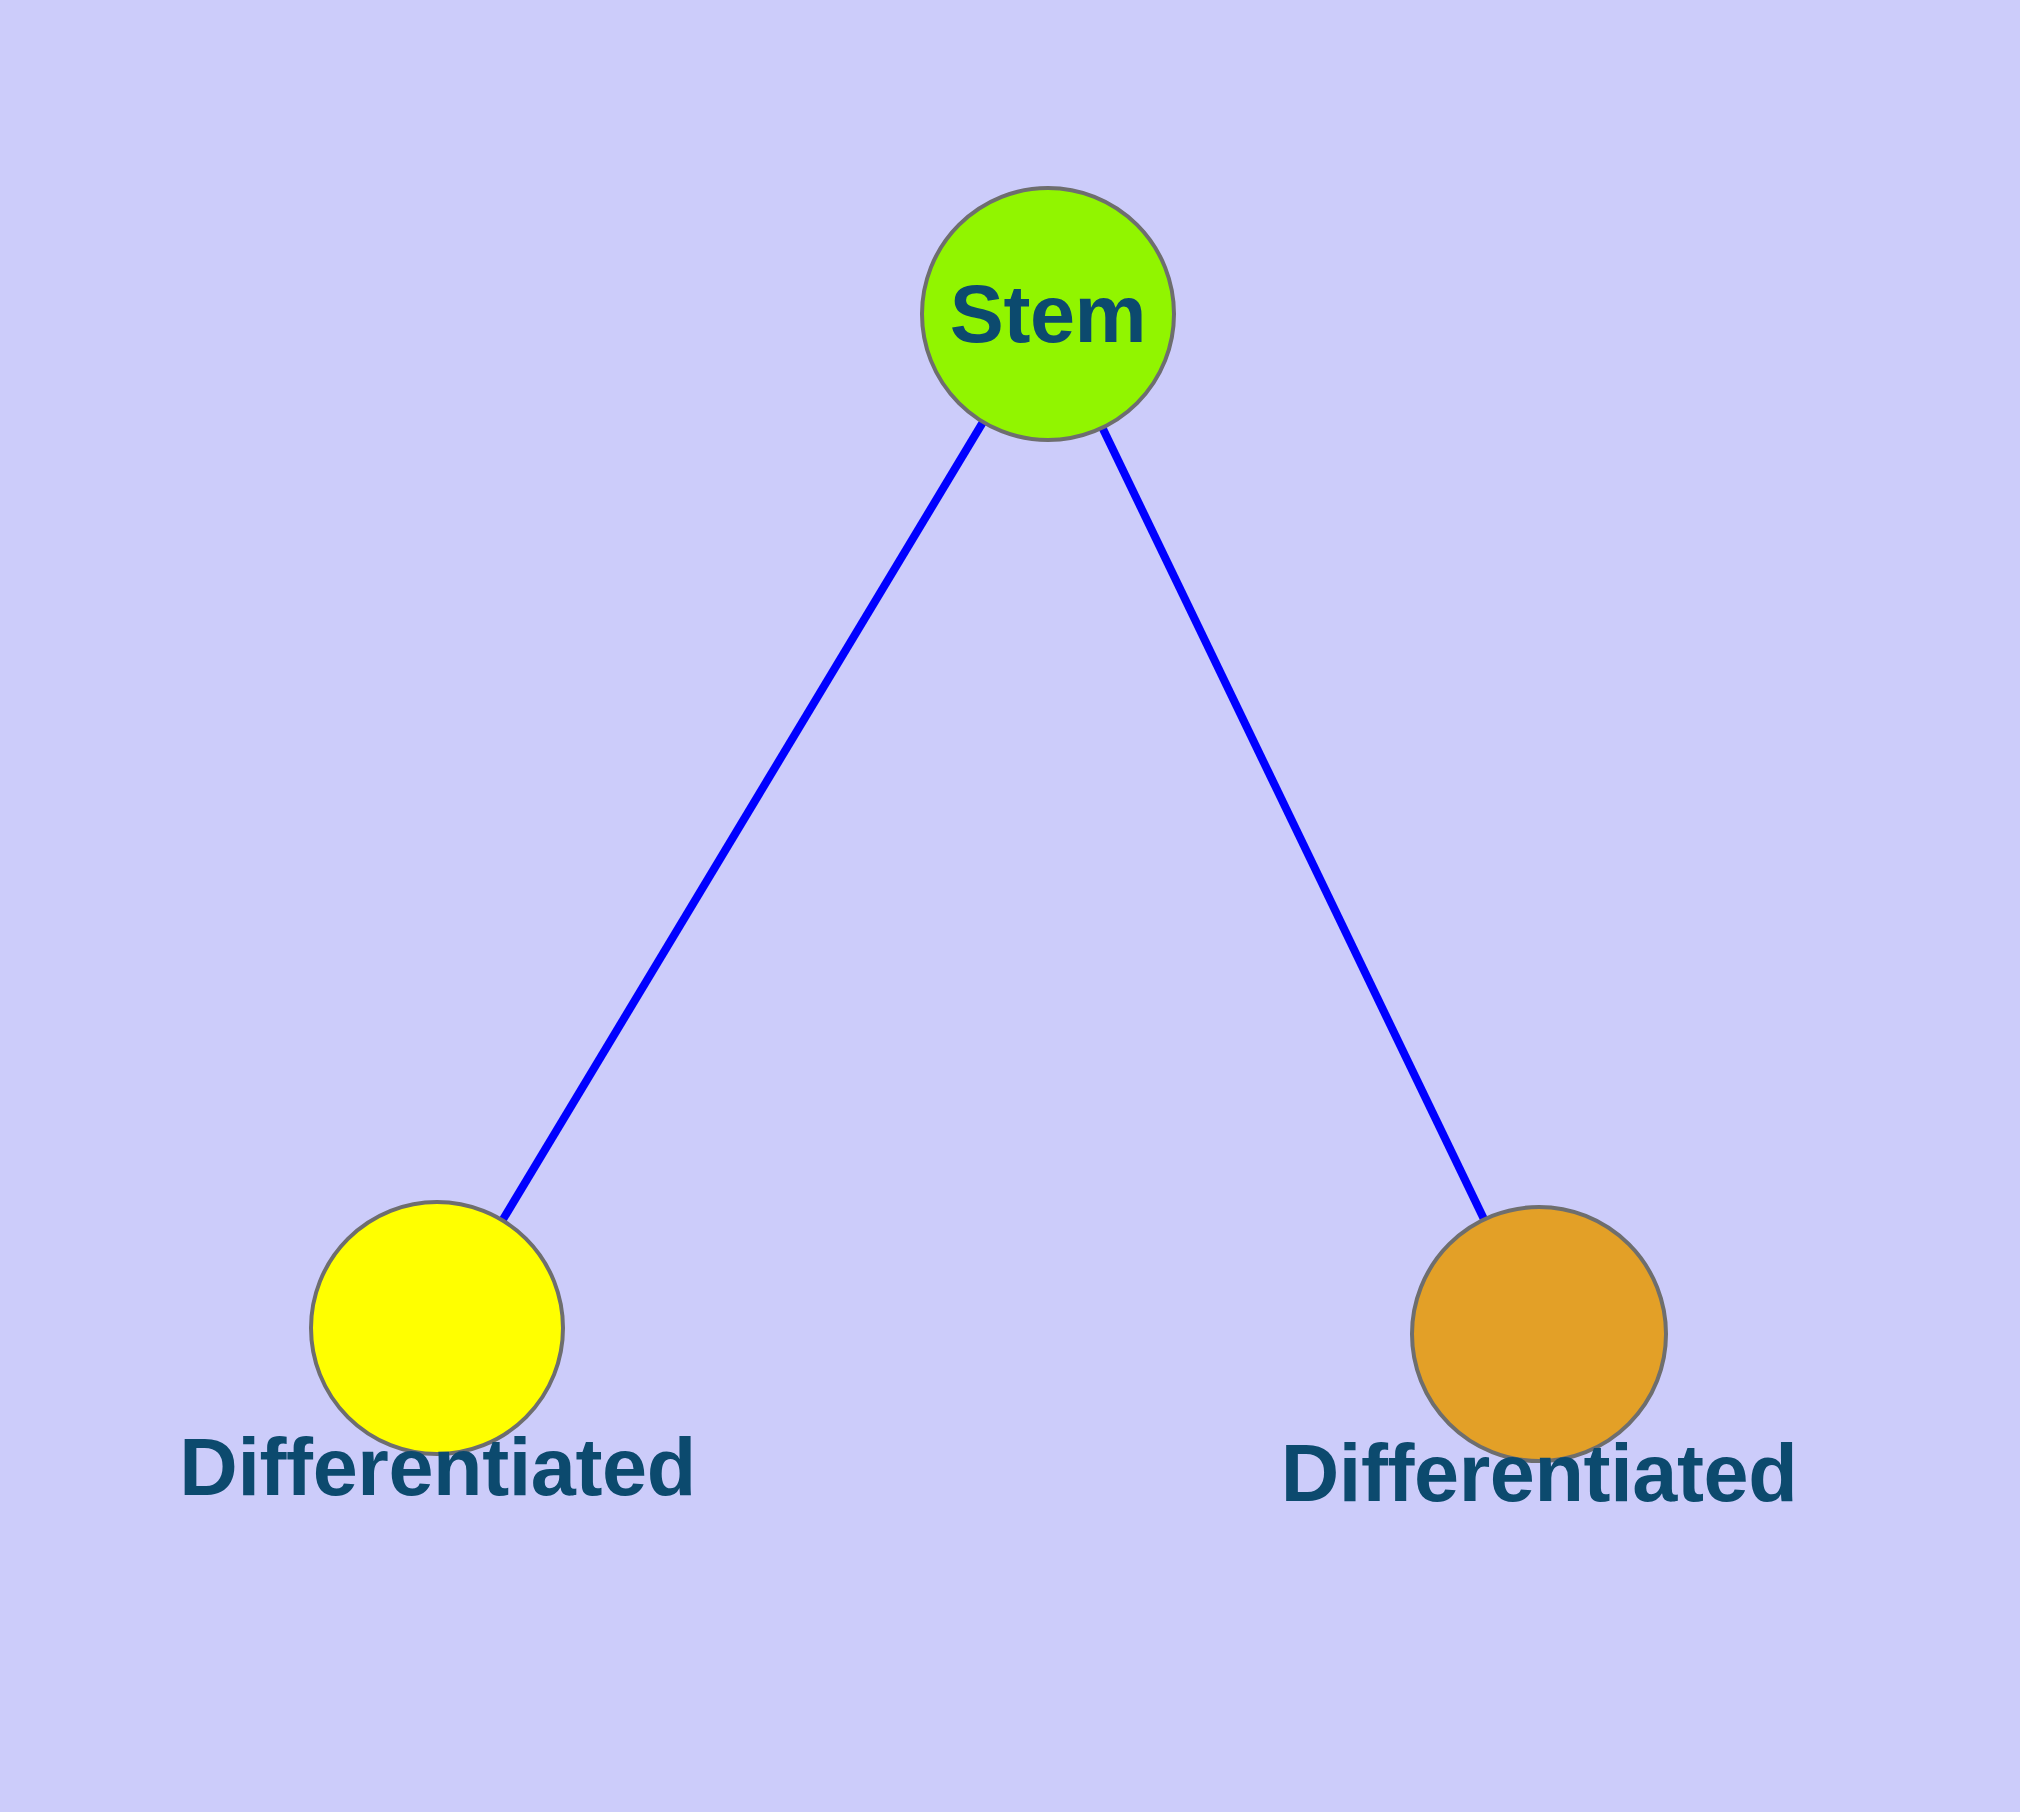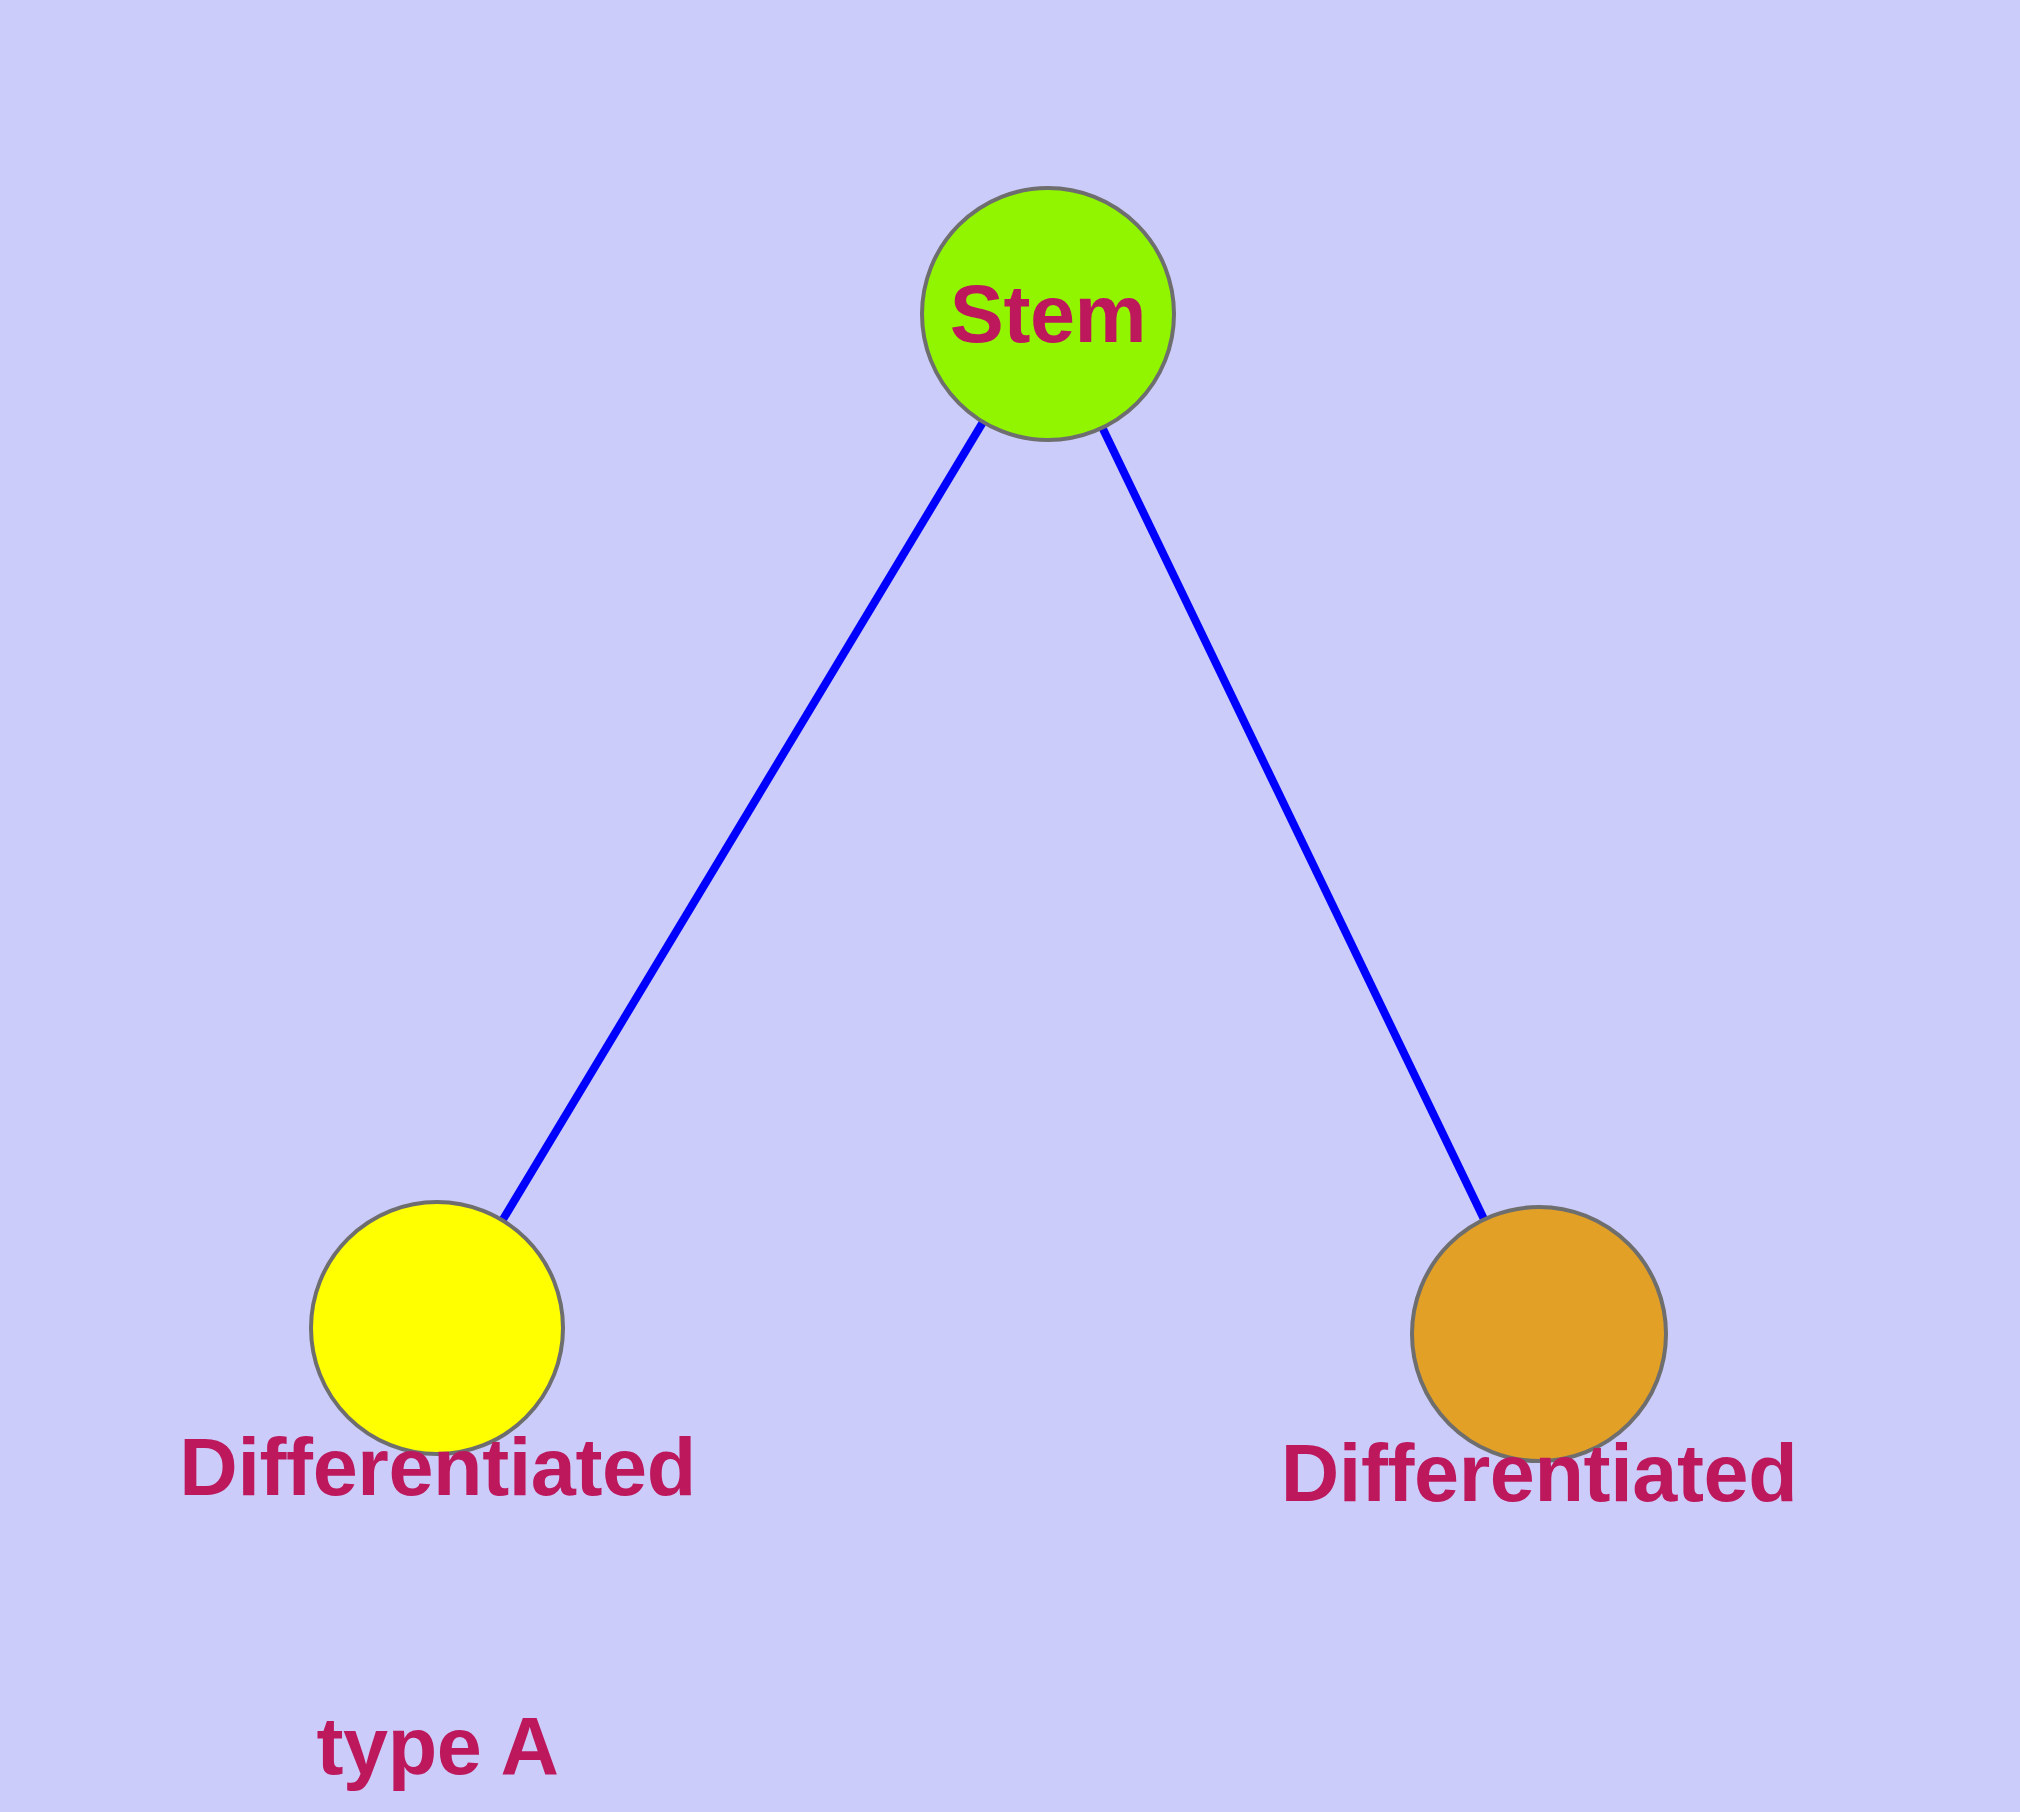--- a/index.html
+++ b/index.html
@@ -24,21 +24,21 @@
   }
   .node {
     position: absolute;
     border-radius: 50%;
     box-sizing: border-box;
   }
   .node-label {
     position: absolute;
     text-align: center;
     font-weight: bold;
-    color: #be185d;
+    color: #0c4a6e;
     white-space: pre;
     line-height: 93px;
     letter-spacing: -0.4px;
     pointer-events: none;
   }
   .label-stem {
     font-size: 81px;
   }
   .label-two-line {
     font-size: 81px;
@@ -60,21 +60,20 @@
   <div class="node" style="left:309px; top:1200px; width:256px; height:256px;
               background:#ffff00; border:4.2px solid #6e6e6e;"></div>
 
   <div class="node" style="left:1410px; top:1205px; width:258px; height:258px;
               background:#e3a027; border:4.2px solid #6e6e6e;"></div>
 
   <div class="node-label label-stem" style="left:624px; top:268px; width:848px;">Stem</div>
 
   <div class="node-label label-two-line" style="left:13.6px; top:1235px; width:848px;">
     <div>Differentiated</div>
-    <div>type A</div>
   </div>
 
   <div class="node-label label-two-line" style="left:1115px; top:1241px; width:848px;">
     <div>Differentiated</div>
   </div>
 
 </div>
 
 
 </body></html>

